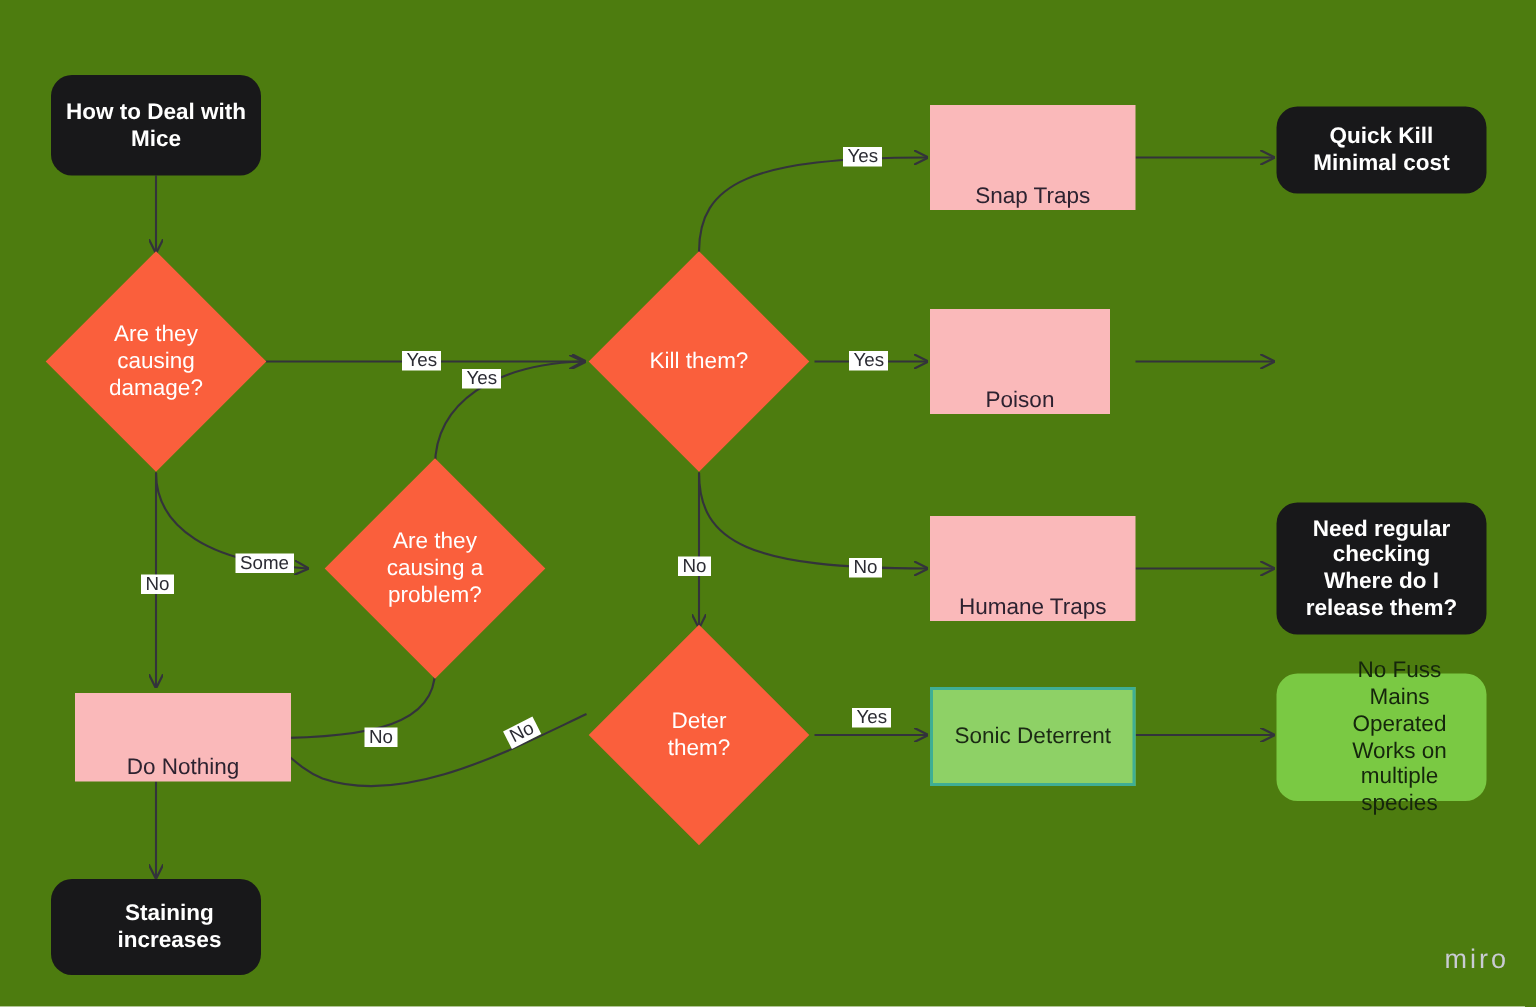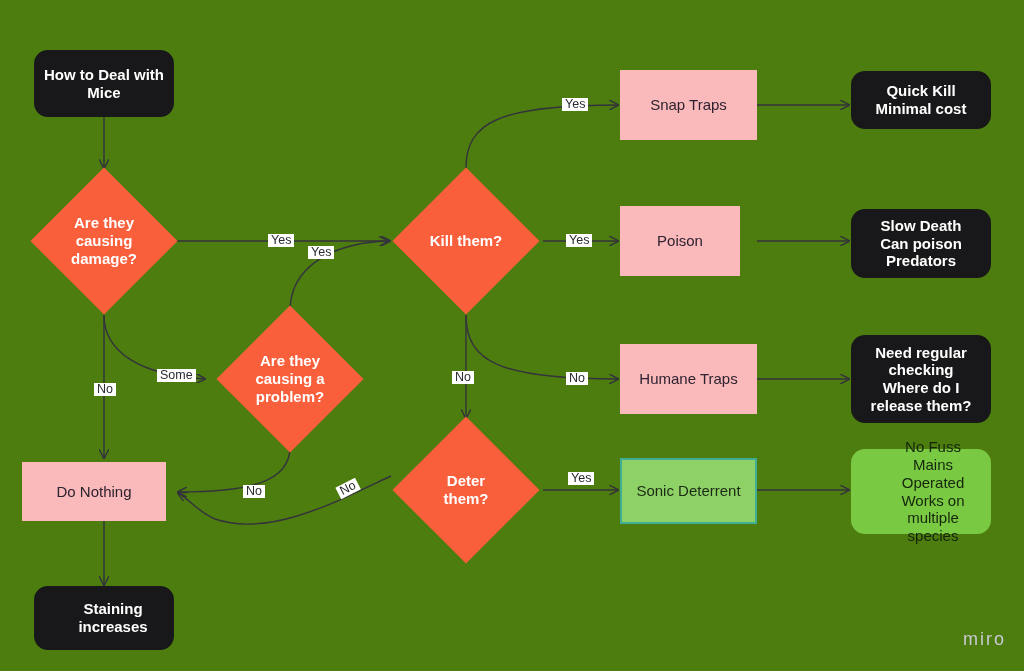--- a/index.html
+++ b/index.html
@@ -46,20 +46,21 @@
     color: #ffffff;
     border-radius: 14px;
     font-size: 15px;
     font-weight: bold;
   }
   
   .n-pink {
     background: #fab9ba;
     color: #2d2230;
     font-size: 15px;
+    align-items: flex-end;
   }
   
   .n-green-box {
     background: #8ed166;
     color: #1b2a14;
     border: 2px solid #3fae94;
     font-size: 15px;
   }
   
   .n-green-round {
@@ -77,21 +78,21 @@
   .n-diamond .diamond-shape {
     position: absolute;
     left: 0; top: 0;
     width: 100%; height: 100%;
     background: #fa5f3c;
     transform: rotate(45deg);
   }
   .n-diamond .node-label {
     position: relative;
     z-index: 2;
-    font-weight: bold;
+    font-weight: normal;
     text-shadow: none;
   }
 
   .edge-label {
     position: absolute;
     font-size: 12.5px;
     color: #2b2b33;
     background: #ffffff;
     padding: 0 3px;
     white-space: nowrap;
@@ -179,21 +180,21 @@
     <span class="diamond-shape"></span>
     <span class="node-label">Kill them?</span>
   </div>
 
   <div class="node n-diamond" style="left:414px; top:438px; width:104px; height:104px;">
     <span class="diamond-shape"></span>
     <span class="node-label">Deter
 them?</span>
   </div>
 
-  <div class="node n-pink" style="left:22px; top:462px; width:144px; height:59px;">
+  <div class="node n-pink" style="left:50px; top:462px; width:144px; height:59px;">
     <span class="node-label">Do Nothing</span>
   </div>
 
   <div class="node n-black" style="left:34px; top:586px; width:140px; height:64px;padding-left:18px;">
     <span class="node-label">Staining
 increases</span>
   </div>
 
   <div class="node n-pink" style="left:620px; top:70px; width:137px; height:70px;">
     <span class="node-label">Snap Traps</span>
@@ -201,25 +202,20 @@
 
   <div class="node n-black" style="left:851px; top:71px; width:140px; height:58px;">
     <span class="node-label">Quick Kill
 Minimal cost</span>
   </div>
 
   <div class="node n-pink" style="left:620px; top:206px; width:120px; height:70px;">
     <span class="node-label">Poison</span>
   </div>
 
-  <div class="node n-black" style="left:851px; top:209px; width:140px; height:69px;">
-    <span class="node-label">Slow Death
-Can poison
-Predators</span>
-  </div>
 
   <div class="node n-pink" style="left:620px; top:344px; width:137px; height:70px;">
     <span class="node-label">Humane Traps</span>
   </div>
 
   <div class="node n-black" style="left:851px; top:335px; width:140px; height:88px;">
     <span class="node-label">Need regular
 checking
 Where do I
 release them?</span>

